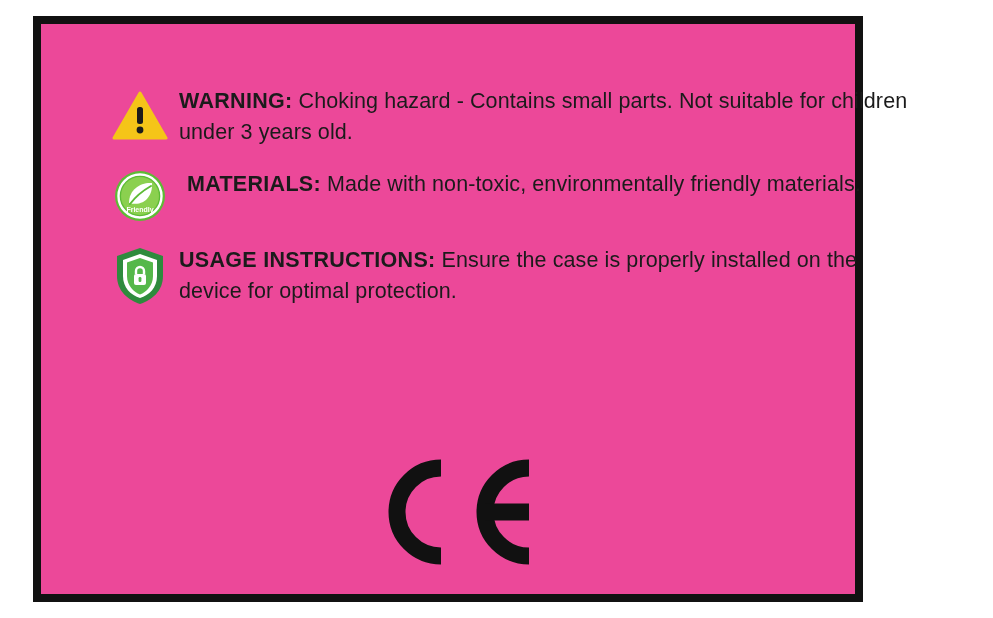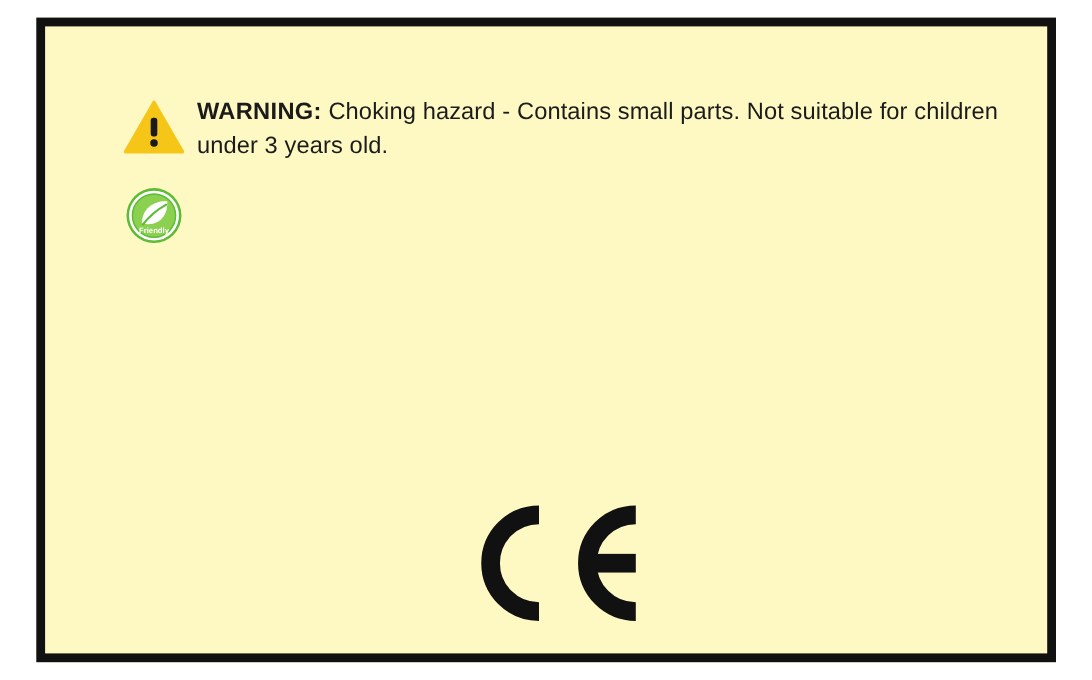--- a/index.html
+++ b/index.html
@@ -10,24 +10,24 @@
   body {
     width: 993px;
     height: 618px;
     font-family: "Liberation Sans", sans-serif;
     overflow: hidden;
   }
   .label-card {
     position: absolute;
     left: 33px;
     top: 16px;
-    width: 927px;
+    width: 830px;
     height: 586px;
     border: 8px solid #111111;
-    background: #fef9c3;
+    background: #ec4899;
     box-sizing: border-box;
   }
   .rows {
     position: absolute;
     left: 60px;
     top: 62px;
     width: 820px;
   }
   .row {
     display: flex;
@@ -93,22 +93,40 @@
       <div class="icon-cell">
         <svg width="54" height="54" viewBox="0 0 54 54" aria-hidden="true">
           <circle cx="27" cy="27" r="25" fill="#5DBB35"></circle>
           <circle cx="27" cy="27" r="21.5" fill="none" stroke="#ffffff" stroke-width="2.4"></circle>
           <circle cx="27" cy="27" r="19" fill="#8BD04F"></circle>
           <path d="M16 34 C16 20 28 13 39 14 C40 27 31 38 16 34 Z" fill="#ffffff"></path>
           <path d="M17 35 C23 27 31 21 38 17" stroke="#5DBB35" stroke-width="2" fill="none" stroke-linecap="round"></path>
           <text x="27" y="43" font-family="Liberation Sans, sans-serif" font-size="7" font-weight="bold" fill="#ffffff" text-anchor="middle">Friendly</text>
         </svg>
       </div>
+      <div class="text-cell">
+        <span class="head">MATERIALS:</span><span> Made with non-toxic, environmentally friendly materials.</span>
+      </div>
     </div>
 
+    <div class="row row-usage">
+      <div class="icon-cell">
+        <svg width="56" height="62" viewBox="0 0 56 62" aria-hidden="true">
+          <path d="M28 3 L51 11 V31 C51 46 40 55 28 59 C16 55 5 46 5 31 V11 Z" fill="#2E8B3D"></path>
+          <path d="M28 9 L45 15 V31 C45 43 37 50 28 53 C19 50 11 43 11 31 V15 Z" fill="#ffffff"></path>
+          <path d="M28 13 L41 17.5 V31 C41 41 34 47 28 49.5 C22 47 15 41 15 31 V17.5 Z" fill="#55B84A"></path>
+          <rect x="22" y="29" width="12" height="11" rx="2" fill="#ffffff"></rect>
+          <path d="M24 29 V26 a4 4 0 0 1 8 0 V29" fill="none" stroke="#ffffff" stroke-width="2.4"></path>
+          <rect x="26.6" y="32" width="2.8" height="5" rx="1.2" fill="#55B84A"></rect>
+        </svg>
+      </div>
+      <div class="text-cell">
+        <span class="head">USAGE INSTRUCTIONS:</span><span> Ensure the case is properly installed on the device for optimal protection.</span>
+      </div>
+    </div>
 
 
   </div>
 
   <div class="ce-wrap">
     <svg width="190" height="120" viewBox="0 0 190 120" aria-hidden="true">
       <path d="M88 16 A44 44 0 1 0 88 104" fill="none" stroke="#111111" stroke-width="17"></path>
       <path d="M176 16 A44 44 0 1 0 176 104" fill="none" stroke="#111111" stroke-width="17"></path>
       <rect x="132" y="51.5" width="44" height="17" fill="#111111"></rect>
     </svg>

